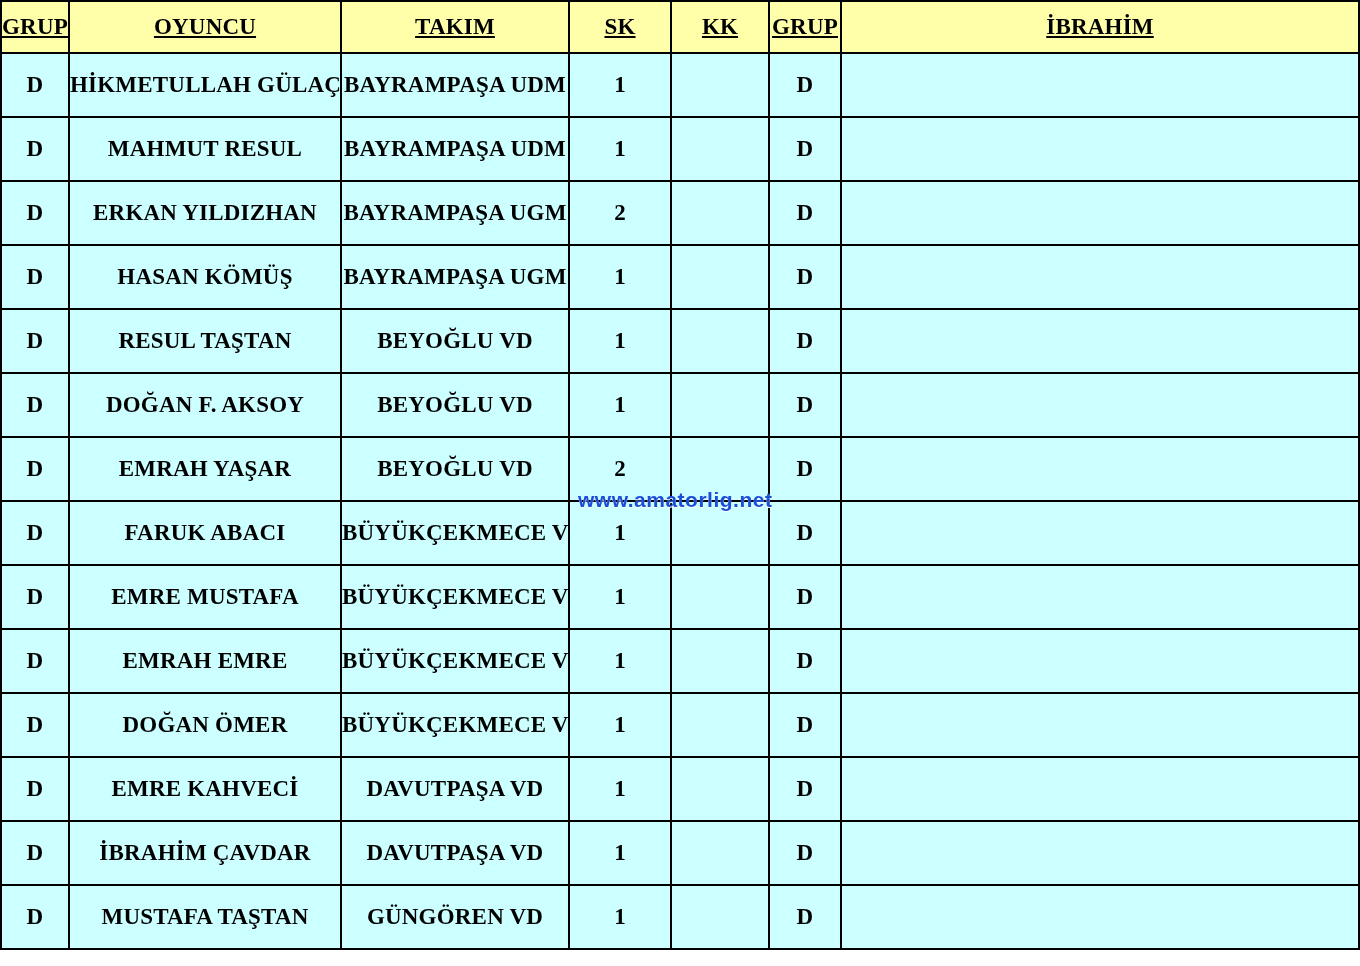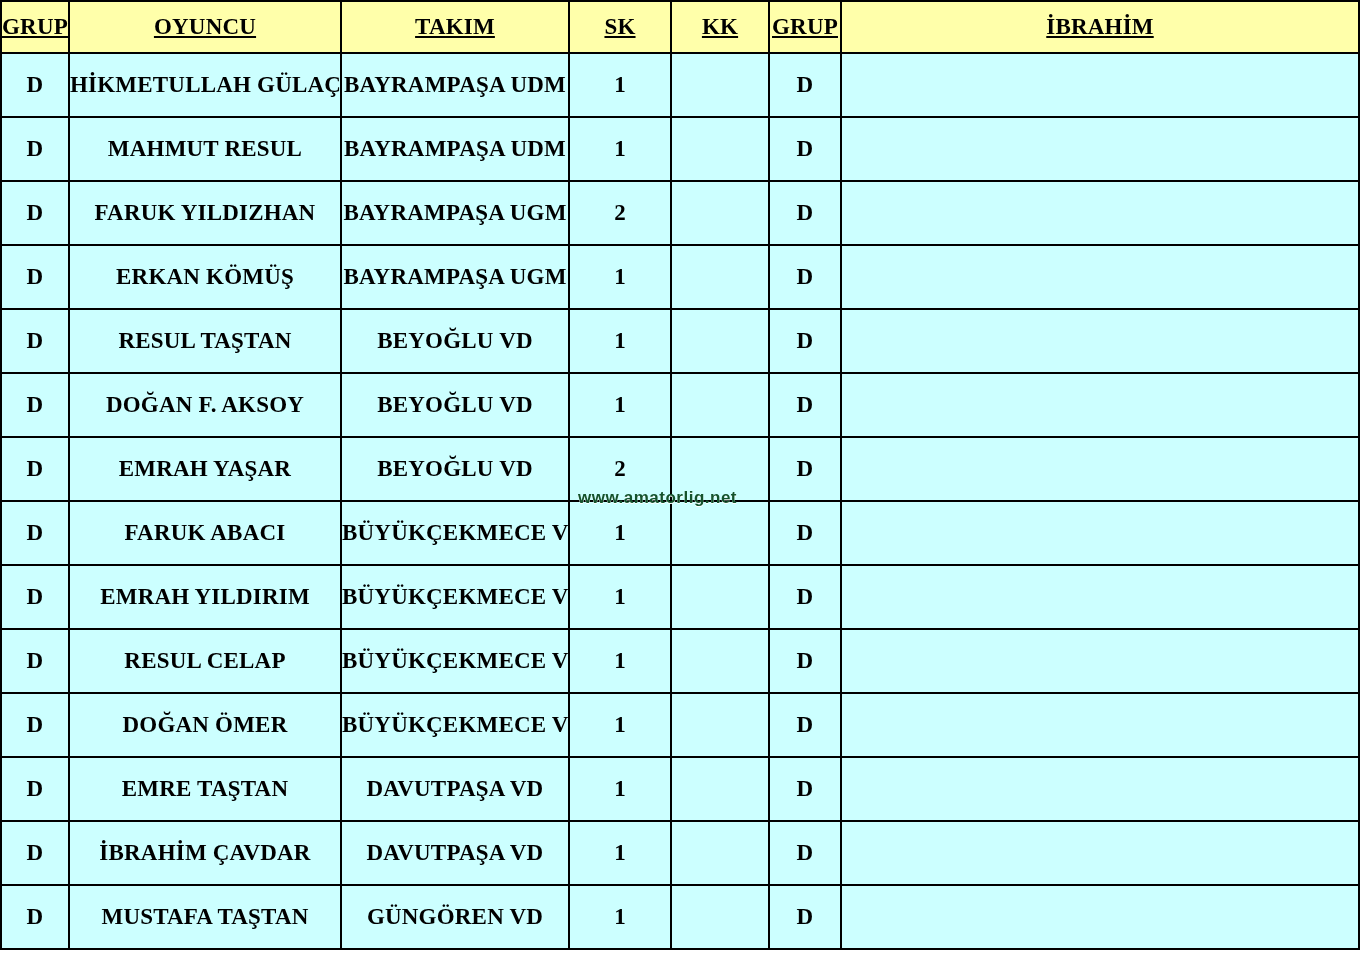--- a/index.html
+++ b/index.html
@@ -54,23 +54,23 @@
 
   td.left-text {
     text-align: left;
     padding-left: 6px;
   }
   .watermark {
     position: absolute;
     left: 578px;
     top: 488px;
     font-family: "Liberation Sans", sans-serif;
-    font-size: 17px;
+    font-size: 21px;
     font-weight: bold;
-    color: #14532d;
+    color: #1d4ed8;
     letter-spacing: 0.5px;
     text-shadow: 0 1px 0 #ffffff;
     pointer-events: none;
   }
   .page-wrap { position: relative; }
 </style>
 </head>
 <body>
 
 <div class="page-wrap">
@@ -110,30 +110,30 @@
         <td>D</td>
         <td class="left-text">MAHMUT RESUL</td>
         <td class="left-text">BAYRAMPAŞA UDM</td>
         <td>1</td>
         <td></td>
         <td>D</td>
         <td class="left-text"></td>
       </tr>
       <tr>
         <td>D</td>
-        <td class="left-text">FARUK YILDIZHAN</td>
+        <td class="left-text">ERKAN YILDIZHAN</td>
         <td class="left-text">BAYRAMPAŞA UGM</td>
         <td>2</td>
         <td></td>
         <td>D</td>
         <td class="left-text"></td>
       </tr>
       <tr>
         <td>D</td>
-        <td class="left-text">ERKAN KÖMÜŞ</td>
+        <td class="left-text">HASAN KÖMÜŞ</td>
         <td class="left-text">BAYRAMPAŞA UGM</td>
         <td>1</td>
         <td></td>
         <td>D</td>
         <td class="left-text"></td>
       </tr>
       <tr>
         <td>D</td>
         <td class="left-text">RESUL TAŞTAN</td>
         <td class="left-text">BEYOĞLU VD</td>
@@ -164,48 +164,48 @@
         <td>D</td>
         <td class="left-text">FARUK ABACI</td>
         <td class="left-text">BÜYÜKÇEKMECE VD</td>
         <td>1</td>
         <td></td>
         <td>D</td>
         <td class="left-text"></td>
       </tr>
       <tr>
         <td>D</td>
-        <td class="left-text">EMRAH YILDIRIM</td>
-        <td class="left-text">BÜYÜKÇEKMECE VD</td>
-        <td>1</td>
-        <td></td>
-        <td>D</td>
-        <td class="left-text"></td>
-      </tr>
-      <tr>
-        <td>D</td>
-        <td class="left-text">RESUL CELAP</td>
+        <td class="left-text">EMRE MUSTAFA</td>
+        <td class="left-text">BÜYÜKÇEKMECE VD</td>
+        <td>1</td>
+        <td></td>
+        <td>D</td>
+        <td class="left-text"></td>
+      </tr>
+      <tr>
+        <td>D</td>
+        <td class="left-text">EMRAH EMRE</td>
         <td class="left-text">BÜYÜKÇEKMECE VD</td>
         <td>1</td>
         <td></td>
         <td>D</td>
         <td class="left-text"></td>
       </tr>
       <tr>
         <td>D</td>
         <td class="left-text">DOĞAN ÖMER</td>
         <td class="left-text">BÜYÜKÇEKMECE VD</td>
         <td>1</td>
         <td></td>
         <td>D</td>
         <td class="left-text"></td>
       </tr>
       <tr>
         <td>D</td>
-        <td class="left-text">EMRE TAŞTAN</td>
+        <td class="left-text">EMRE KAHVECİ</td>
         <td class="left-text">DAVUTPAŞA VD</td>
         <td>1</td>
         <td></td>
         <td>D</td>
         <td class="left-text"></td>
       </tr>
       <tr>
         <td>D</td>
         <td class="left-text">İBRAHİM ÇAVDAR</td>
         <td class="left-text">DAVUTPAŞA VD</td>

